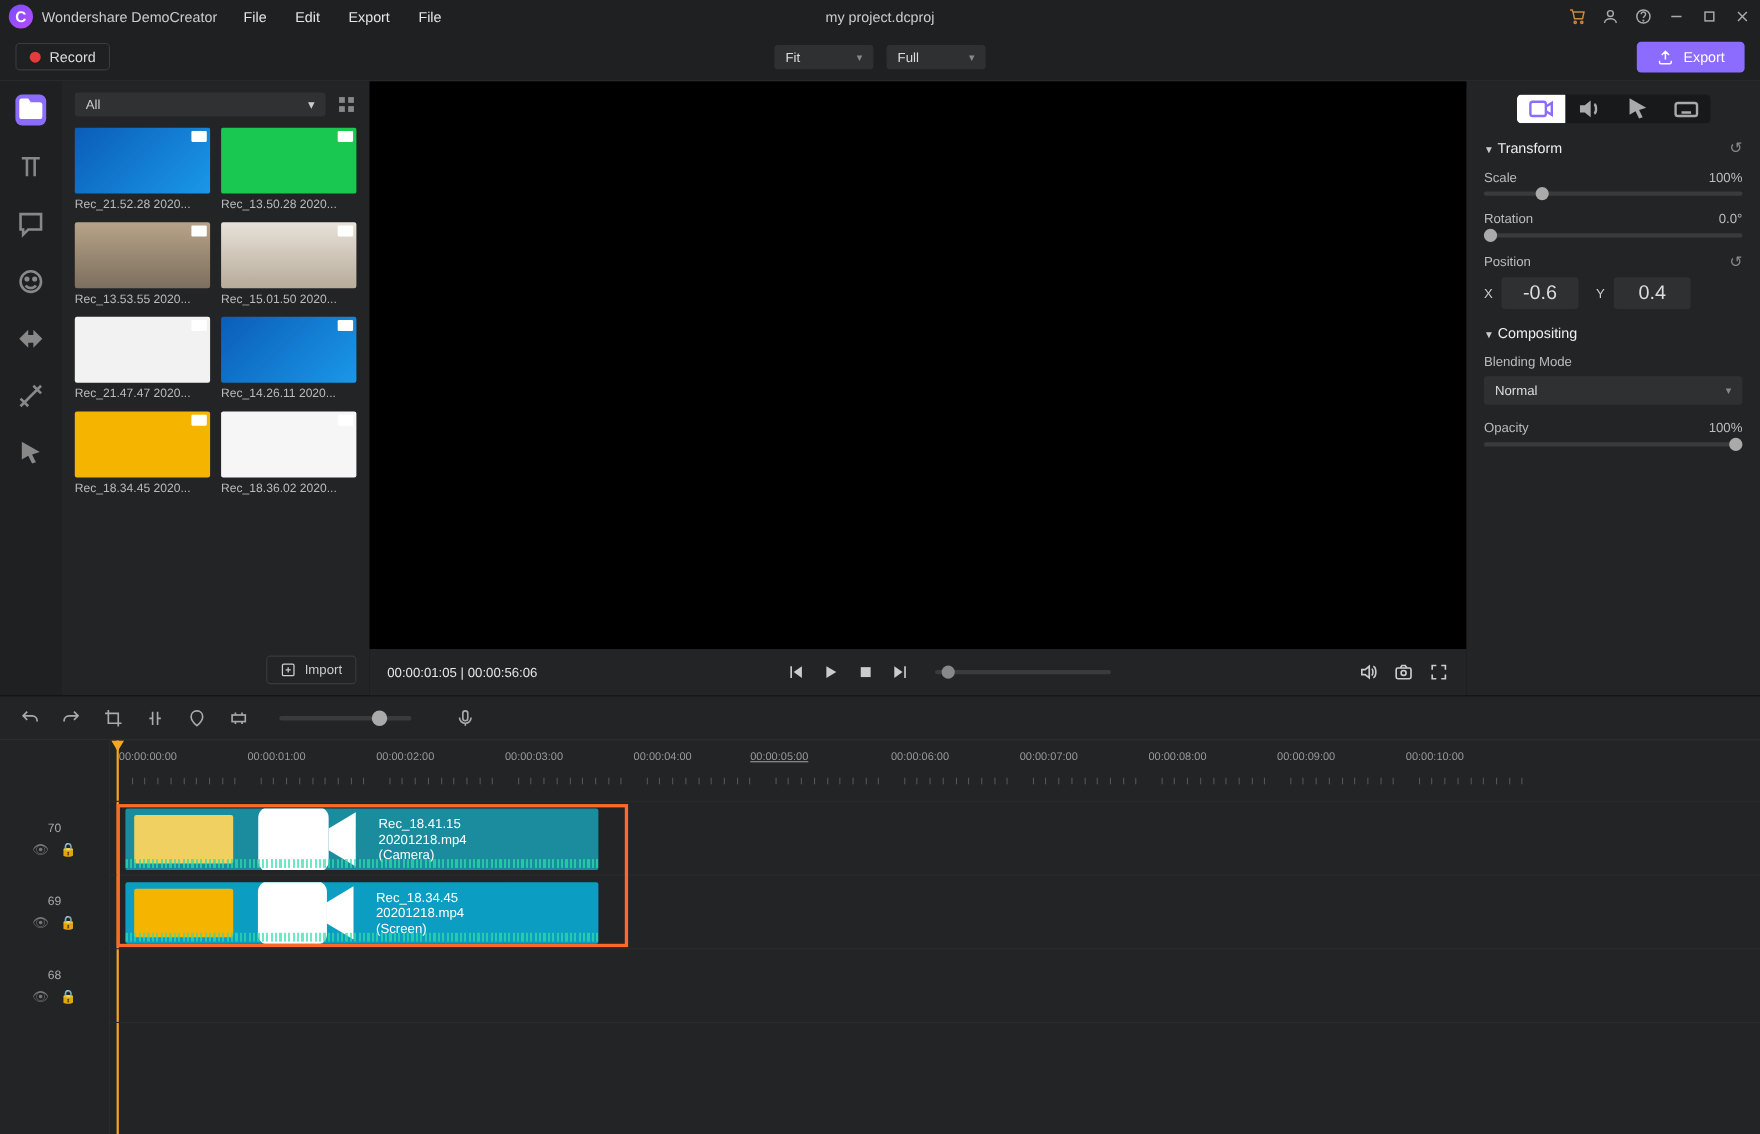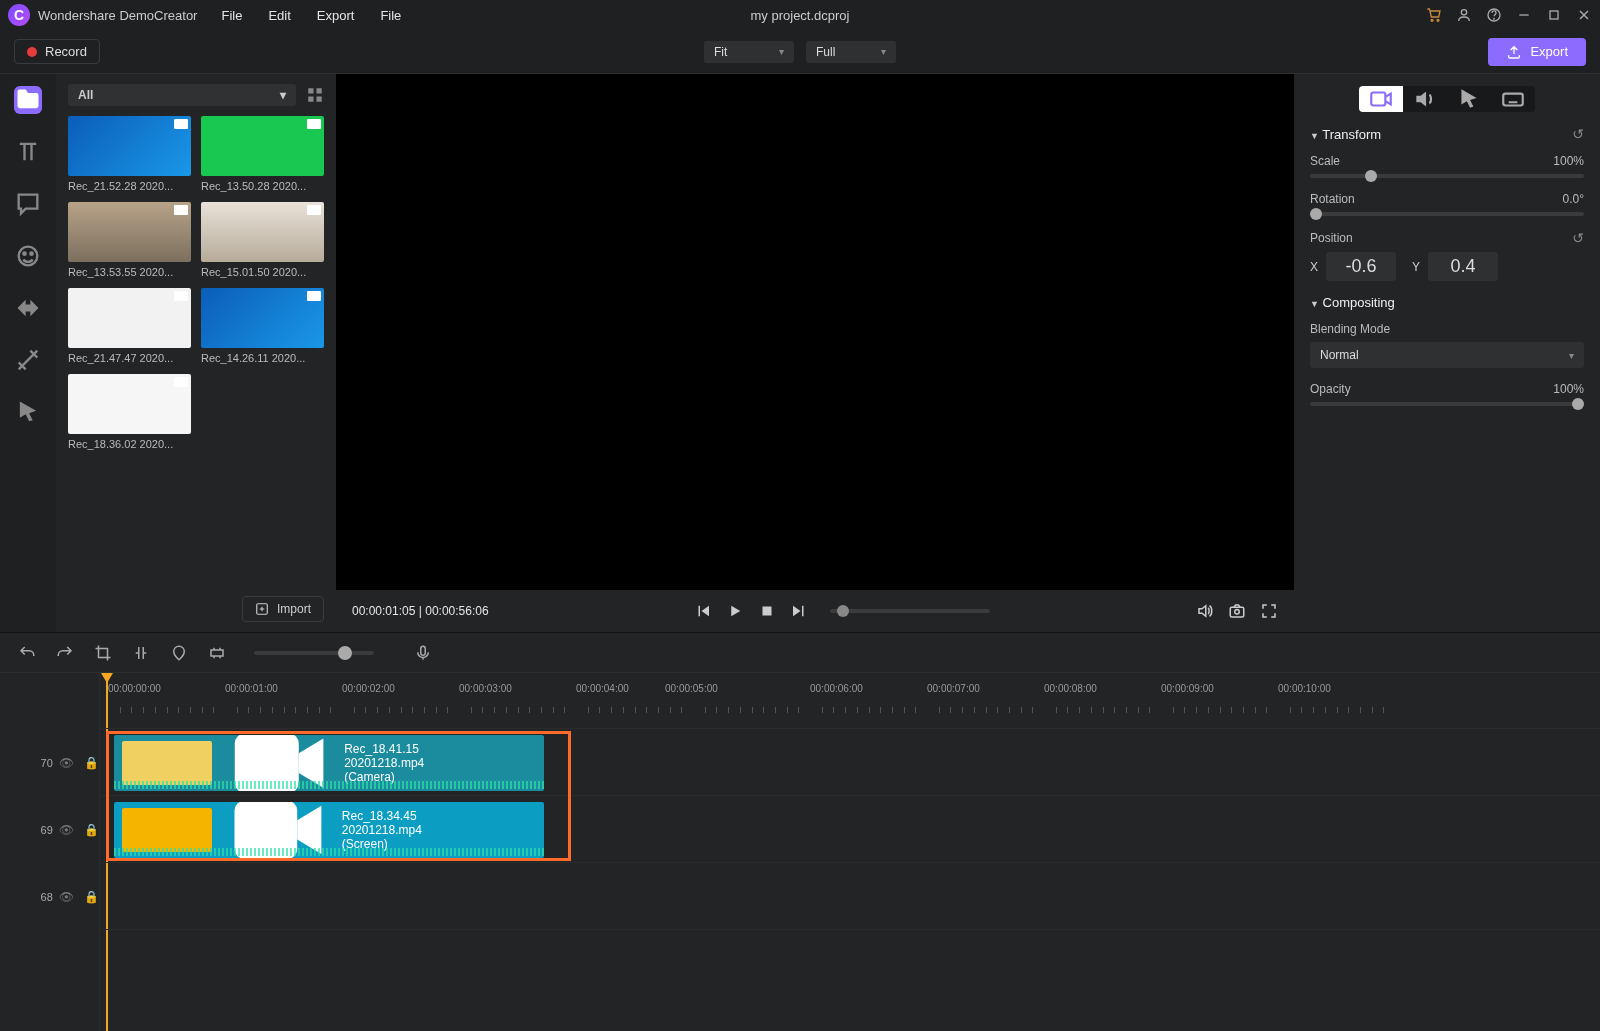--- a/index.html
+++ b/index.html
@@ -24,39 +24,39 @@
 .dd .chev{font-size:10px;color:#888;}
 .export-btn{margin-left:auto; display:flex;align-items:center;gap:8px;background:#8c6cff;color:#fff;padding:6px 18px;border-radius:4px;cursor:pointer;font-size:13px;}
 
 
 .main { display:flex; height:calc(558px);}
 .leftcol{width:56px; background:#1f2022; display:flex;flex-direction:column;align-items:center;padding-top:12px;gap:24px;}
 .leftcol .tool{width:28px;height:28px;border-radius:6px;display:flex;align-items:center;justify-content:center;color:#888;cursor:pointer;}
 .leftcol .tool.active{background:#8c6cff;color:#fff;}
 
 .mediapanel{width:280px;background:#232426;display:flex;flex-direction:column;}
-.mediatop{display:flex;gap:10px;padding:10px 12px;align-items:center;font-weight:bold;}
+.mediatop{display:flex;gap:10px;padding:10px 12px;align-items:center;}
 .mediadd{flex:1;display:flex;align-items:center;justify-content:space-between;background:#303133;padding:4px 10px;border-radius:3px;color:#ccc;font-size:12px;cursor:pointer;}
 .gridicn{width:18px;height:18px;color:#888;cursor:pointer;}
 .medialist{flex:1;overflow:auto;padding:0 12px 8px;display:grid;grid-template-columns:1fr 1fr;gap:10px 10px;align-content:start;}
 .clip{display:flex;flex-direction:column;gap:4px;cursor:pointer;}
 .thumb{width:100%;height:60px;border-radius:2px;position:relative;overflow:hidden;}
 .thumb .camicn{position:absolute;top:3px;right:3px;width:14px;height:10px;background:#fff;border-radius:1px;}
 .clip .lbl{font-size:11px;color:#bbb;white-space:nowrap;overflow:hidden;text-overflow:ellipsis;}
 .mediaimport{margin:8px 12px 10px auto;display:flex;align-items:center;gap:8px;border:1px solid #3a3b3d;border-radius:4px;padding:5px 12px;color:#ccc;cursor:pointer;font-size:12px;width:fit-content;}
 
 .preview{flex:1;background:#1a1b1d;display:flex;flex-direction:column;position:relative;}
 .viewport{flex:1;background:#000;margin:0;}
 .playbar{height:42px;display:flex;align-items:center;gap:14px;padding:0 16px;background:#232426;}
 .playbar .time{color:#e5e5e5;font-size:12px;margin-right:auto;}
 .pbtn{width:18px;height:18px;color:#ccc;cursor:pointer;display:flex;align-items:center;justify-content:center;}
 .playbar .slider{flex:0 0 160px;height:4px;background:#3a3b3d;border-radius:2px;position:relative;margin-left:8px;margin-right:auto;}
 .playbar .slider .knob{position:absolute;left:4%;top:-4px;width:12px;height:12px;border-radius:50%;background:#888;}
 
-.proppanel{width:306px;background:#232426;padding:12px 16px;overflow:auto;}
+.proppanel{width:267px;background:#232426;padding:12px 16px;overflow:auto;}
 .tabstrip{display:flex;justify-content:center;margin-bottom:14px;}
 .tabpill{display:flex;background:#18191b;border-radius:4px;overflow:hidden;}
 .tabpill .t{width:44px;height:26px;display:flex;align-items:center;justify-content:center;cursor:pointer;color:#aaa;}
 .tabpill .t.active{background:#fff;color:#8c6cff;}
 .sect{margin-bottom:14px;}
 .secthdr{display:flex;align-items:center;gap:6px;color:#eee;font-size:13px;margin-bottom:12px;cursor:pointer;justify-content:space-between;}
 .secthdr .tri{font-size:9px;color:#ccc;}
 .prow{display:flex;align-items:center;justify-content:space-between;color:#bbb;font-size:12px;margin-bottom:6px;}
 .pslider{height:4px;background:#3a3b3d;border-radius:2px;position:relative;margin:6px 0 14px;}
 .pslider .kn{position:absolute;top:-4px;width:12px;height:12px;border-radius:50%;background:#aaa;}
@@ -67,21 +67,21 @@
 .reseticn{color:#888;cursor:pointer;font-size:14px;}
 
 
 .timeline{height:calc(1031px - 30px - 44px - 558px);background:#232426;display:flex;flex-direction:column;border-top:1px solid #111;}
 .tltools{height:40px;display:flex;align-items:center;gap:20px;padding:0 18px;border-bottom:1px solid #2d2e30;}
 .tltools .tbtn{width:18px;height:18px;color:#aaa;cursor:pointer;display:flex;align-items:center;justify-content:center;}
 .tltools .zoom{width:120px;height:4px;background:#3a3b3d;border-radius:2px;position:relative;margin-left:8px;}
 .tltools .zoom .kn{position:absolute;left:70%;top:-5px;width:14px;height:14px;border-radius:50%;background:#aaa;}
 .tlbody{flex:1;display:flex;overflow:hidden;}
 .trackheads{width:100px;background:#232426;border-right:1px solid #2a2b2d;padding-top:56px;}
-.trkh{height:67px;display:flex;flex-direction:row;justify-content:flex-end;align-items:center;gap:6px;color:#aaa;font-size:11px;}
+.trkh{height:67px;display:flex;flex-direction:column;justify-content:center;align-items:center;gap:6px;color:#aaa;font-size:11px;}
 .trkh .icons{display:flex;gap:10px;color:#777;font-size:12px;}
 .tracks{flex:1;position:relative;overflow:hidden;}
 .ruler{height:56px;position:relative;border-bottom:1px solid #2a2b2d;}
 .ruler .tick{position:absolute;top:10px;font-size:10px;color:#999;}
 .ruler .minor{position:absolute;top:34px;width:1px;height:6px;background:#555;}
 .playhead{position:absolute;top:0;bottom:0;width:2px;background:#f5a623;left:6px;}
 .playhead::before{content:"";position:absolute;top:0;left:-5px;width:12px;height:10px;background:#f5a623;clip-path:polygon(0 0,100% 0,50% 100%);}
 .trow{height:67px;border-bottom:1px solid #2a2b2d;position:relative;}
 .clipbar{position:absolute;top:6px;height:56px;border-radius:2px;display:flex;align-items:center;gap:8px;padding:0 8px;overflow:hidden;cursor:pointer;}
 .clipbar .cthumb{width:90px;height:44px;border-radius:2px;flex-shrink:0;}
@@ -251,20 +251,26 @@
           <div class="thumb" style="background:#f2f2f2">
             <div class="camicn"></div>
           </div>
           <div class="lbl">Rec_21.47.47 2020...</div>
         </div>
         <div class="clip">
           <div class="thumb" style="background:linear-gradient(135deg,#0b5db8,#1a98e8)">
             <div class="camicn"></div>
           </div>
           <div class="lbl">Rec_14.26.11 2020...</div>
+        </div>
+        <div class="clip">
+          <div class="thumb" style="background:#f5b400">
+            <div class="camicn"></div>
+          </div>
+          <div class="lbl">Rec_18.34.45 2020...</div>
         </div>
         <div class="clip">
           <div class="thumb" style="background:#f6f6f6">
             <div class="camicn"></div>
           </div>
           <div class="lbl">Rec_18.36.02 2020...</div>
         </div>
       </div>
     <div class="mediaimport">
       <svg width="14" height="14" viewBox="0 0 24 24" fill="none" stroke="currentColor" stroke-width="2">
@@ -517,21 +523,21 @@
           <div class="tick" style="left: 476px;">00:00:04:00</div>
           <div class="minor" style="left: 487.7px;"></div>
           <div class="minor" style="left: 499.4px;"></div>
           <div class="minor" style="left: 511.1px;"></div>
           <div class="minor" style="left: 522.8px;"></div>
           <div class="minor" style="left: 534.5px;"></div>
           <div class="minor" style="left: 546.2px;"></div>
           <div class="minor" style="left: 557.9px;"></div>
           <div class="minor" style="left: 569.6px;"></div>
           <div class="minor" style="left: 581.3px;"></div>
-          <div class="tick" style="left: 565px;">00:00:05:00</div>
+          <div class="tick" style="left: 582px; text-decoration: underline;">00:00:05:00</div>
           <div class="minor" style="left: 604.7px;"></div>
           <div class="minor" style="left: 616.4px;"></div>
           <div class="minor" style="left: 628.1px;"></div>
           <div class="minor" style="left: 639.8px;"></div>
           <div class="minor" style="left: 651.5px;"></div>
           <div class="minor" style="left: 663.2px;"></div>
           <div class="minor" style="left: 674.9px;"></div>
           <div class="minor" style="left: 686.6px;"></div>
           <div class="minor" style="left: 698.3px;"></div>
           <div class="tick" style="left: 710px;">00:00:06:00</div>

